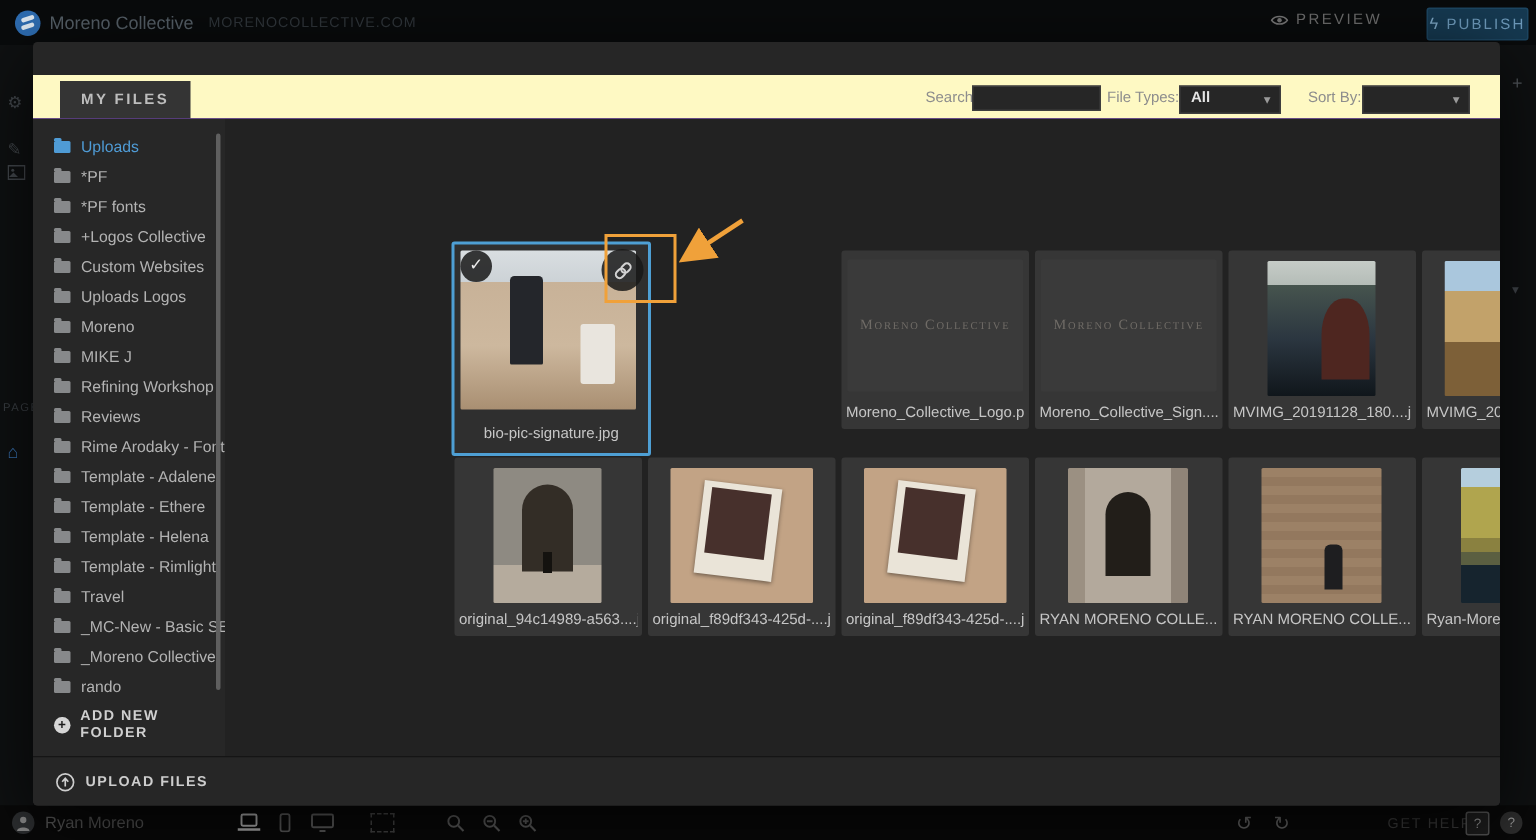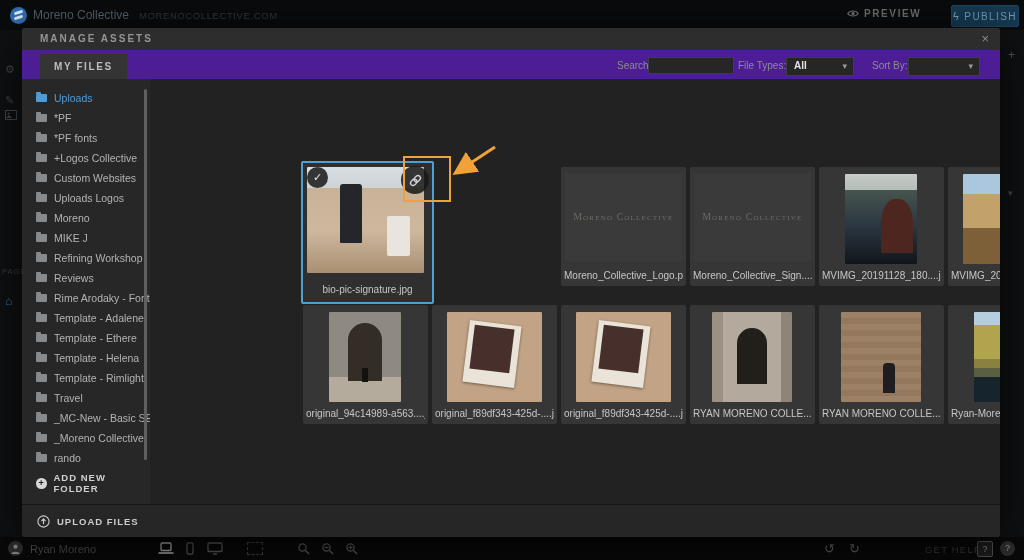--- a/index.html
+++ b/index.html
@@ -6,21 +6,21 @@
   body{width:1024px;height:560px;position:relative;overflow:hidden;background:#0b0c0d;
        font-family:"Liberation Sans",sans-serif;-webkit-font-smoothing:antialiased;}
 
   
   .topbar{position:absolute;left:0;top:0;right:0;height:30px;background:#090b0c;z-index:1;}
   .logo{position:absolute;left:10px;top:7px;width:17px;height:17px;border-radius:50%;background:#2e6db2;}
   .logo i{position:absolute;left:4px;top:4px;width:9px;height:3px;background:#dfe9f2;border-radius:2px;transform:rotate(-18deg);}
   .logo b{position:absolute;left:4px;top:9px;width:9px;height:3px;background:#dfe9f2;border-radius:2px;transform:rotate(-18deg);}
   .site-name{position:absolute;left:33px;top:8px;font-size:12px;color:#566068;}
   .site-domain{position:absolute;left:126px;top:10px;font-size:9.5px;letter-spacing:.6px;color:#30363b;margin-left:13px;}
-  .preview{position:absolute;left:847px;top:8px;font-size:10px;letter-spacing:1.6px;color:#6e6e6e;display:flex;align-items:center;gap:5px;cursor:pointer;font-weight:bold;}
+  .preview{position:absolute;left:847px;top:8px;font-size:10px;letter-spacing:1.6px;color:#6e6e6e;display:flex;align-items:center;gap:5px;cursor:pointer;}
   .publish{position:absolute;left:951px;top:5px;width:66px;height:20px;background:#163a52;border:1px solid #1d4763;border-radius:2px;
            color:#6f9cbd;font-size:10px;letter-spacing:1.4px;display:flex;align-items:center;justify-content:center;gap:4px;cursor:pointer;}
   .publish .bolt{font-size:11px;color:#7fa9c7;}
 
   
   .left-rail{position:absolute;left:0;top:30px;width:22px;bottom:23px;background:#0f1112;z-index:0;color:#44494e;}
   .left-rail .ric{position:absolute;left:5px;font-size:11px;line-height:12px;}
   .left-rail .pages{position:absolute;left:2px;top:237px;font-size:7.5px;letter-spacing:1px;color:#3c4146;}
   .left-rail .home{color:#3a76b8;font-size:12px;}
   .right-rail{position:absolute;right:0;top:30px;width:24px;bottom:23px;background:#0f1112;z-index:0;color:#54595e;}
@@ -40,21 +40,21 @@
            color:#909090;font-size:9px;text-align:center;line-height:14px;cursor:pointer;}
   .helpchat{position:absolute;left:1000px;top:4px;width:15px;height:15px;border-radius:50%;background:#2f2f2f;
             color:#9a9a9a;font-size:9px;text-align:center;line-height:15px;cursor:pointer;}
 
   
   .modal{position:absolute;left:22px;top:28px;width:978px;height:509px;background:#262626;border-radius:3px;
          box-shadow:0 12px 50px rgba(0,0,0,.75);z-index:5;}
   .m-header{position:absolute;left:0;top:0;right:0;height:22px;background:#2d2d2d;border-radius:3px 3px 0 0;}
   .m-title{position:absolute;left:18px;top:5px;font-size:10px;font-weight:bold;letter-spacing:2px;color:#959595;}
   .m-close{position:absolute;right:11px;top:3px;font-size:13px;color:#8b8b8b;cursor:pointer;}
-  .tabstrip{position:absolute;left:0;top:22px;right:0;height:29px;background:#4c1d95;text-decoration:underline;}
+  .tabstrip{position:absolute;left:0;top:22px;right:0;height:29px;background:#fef9c3;text-decoration:underline;}
   .tab{position:absolute;left:18px;top:4px;height:25px;line-height:25px;padding:0 14px;background:#343434;
        font-size:10px;font-weight:bold;letter-spacing:1.6px;color:#bdbdbd;cursor:pointer;}
   .flabel2{position:absolute;top:10px;font-size:10px;color:#8d8d8d;}
   .finput{position:absolute;top:7px;height:15px;background:#262626;border:1px solid #3e3e3e;color:#ddd;font-size:10px;padding:0 4px;outline:none;}
   .fselect{position:absolute;top:7px;height:17px;background:#262626;border:1px solid #3e3e3e;cursor:pointer;}
   .fselect .val{position:absolute;left:7px;top:2px;font-size:10px;font-weight:bold;color:#e4e4e4;}
   .fselect .caret{position:absolute;right:6px;top:3px;font-size:9px;color:#9a9a9a;}
 
   .m-body{position:absolute;left:0;top:51px;right:0;bottom:32px;background:#6d28d9;overflow:hidden;}
   .folders{position:absolute;left:0;top:0;width:128px;bottom:0;background:#272727;}
@@ -206,24 +206,20 @@
     </span>
 
   <span class="sb-ic undo" style="left:824px">↺</span>
   <span class="sb-ic redo" style="left:849px">↻</span>
   <span class="gethelp">GET HELP</span>
   <span class="helpdoc">?</span>
   <span class="helpchat">?</span>
 </div>
 
 <div class="modal">
-  <div class="m-header">
-    <span class="m-title">MANAGE ASSETS</span>
-    <span class="m-close">×</span>
-  </div>
 
   <div class="tabstrip">
     <span class="tab">MY FILES</span>
     <span class="flabel2" style="left:595px">Search:</span>
     <input class="finput" style="left: 626px; width: 76px;" value="">
     <span class="flabel2" style="left:716px">File Types:</span>
     <span class="fselect" style="left:764px;width:66px">
       <span class="val">All</span>
       <span class="caret">▾</span>
     </span>

